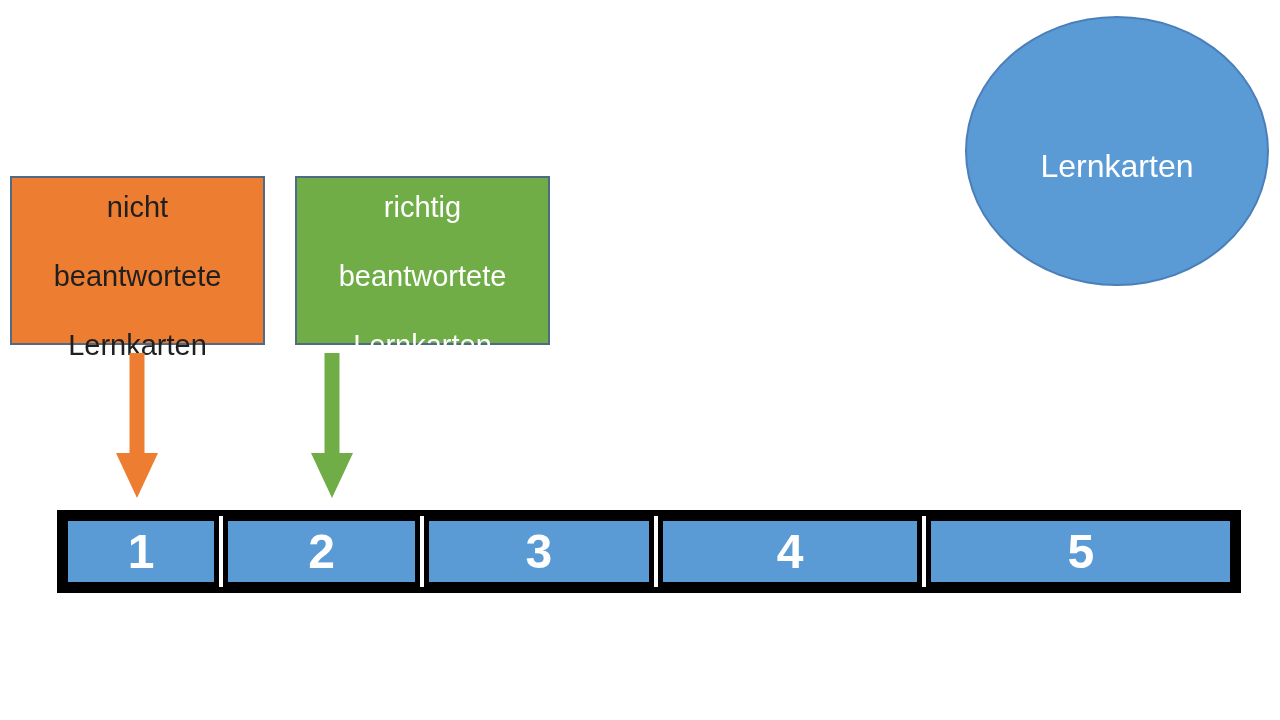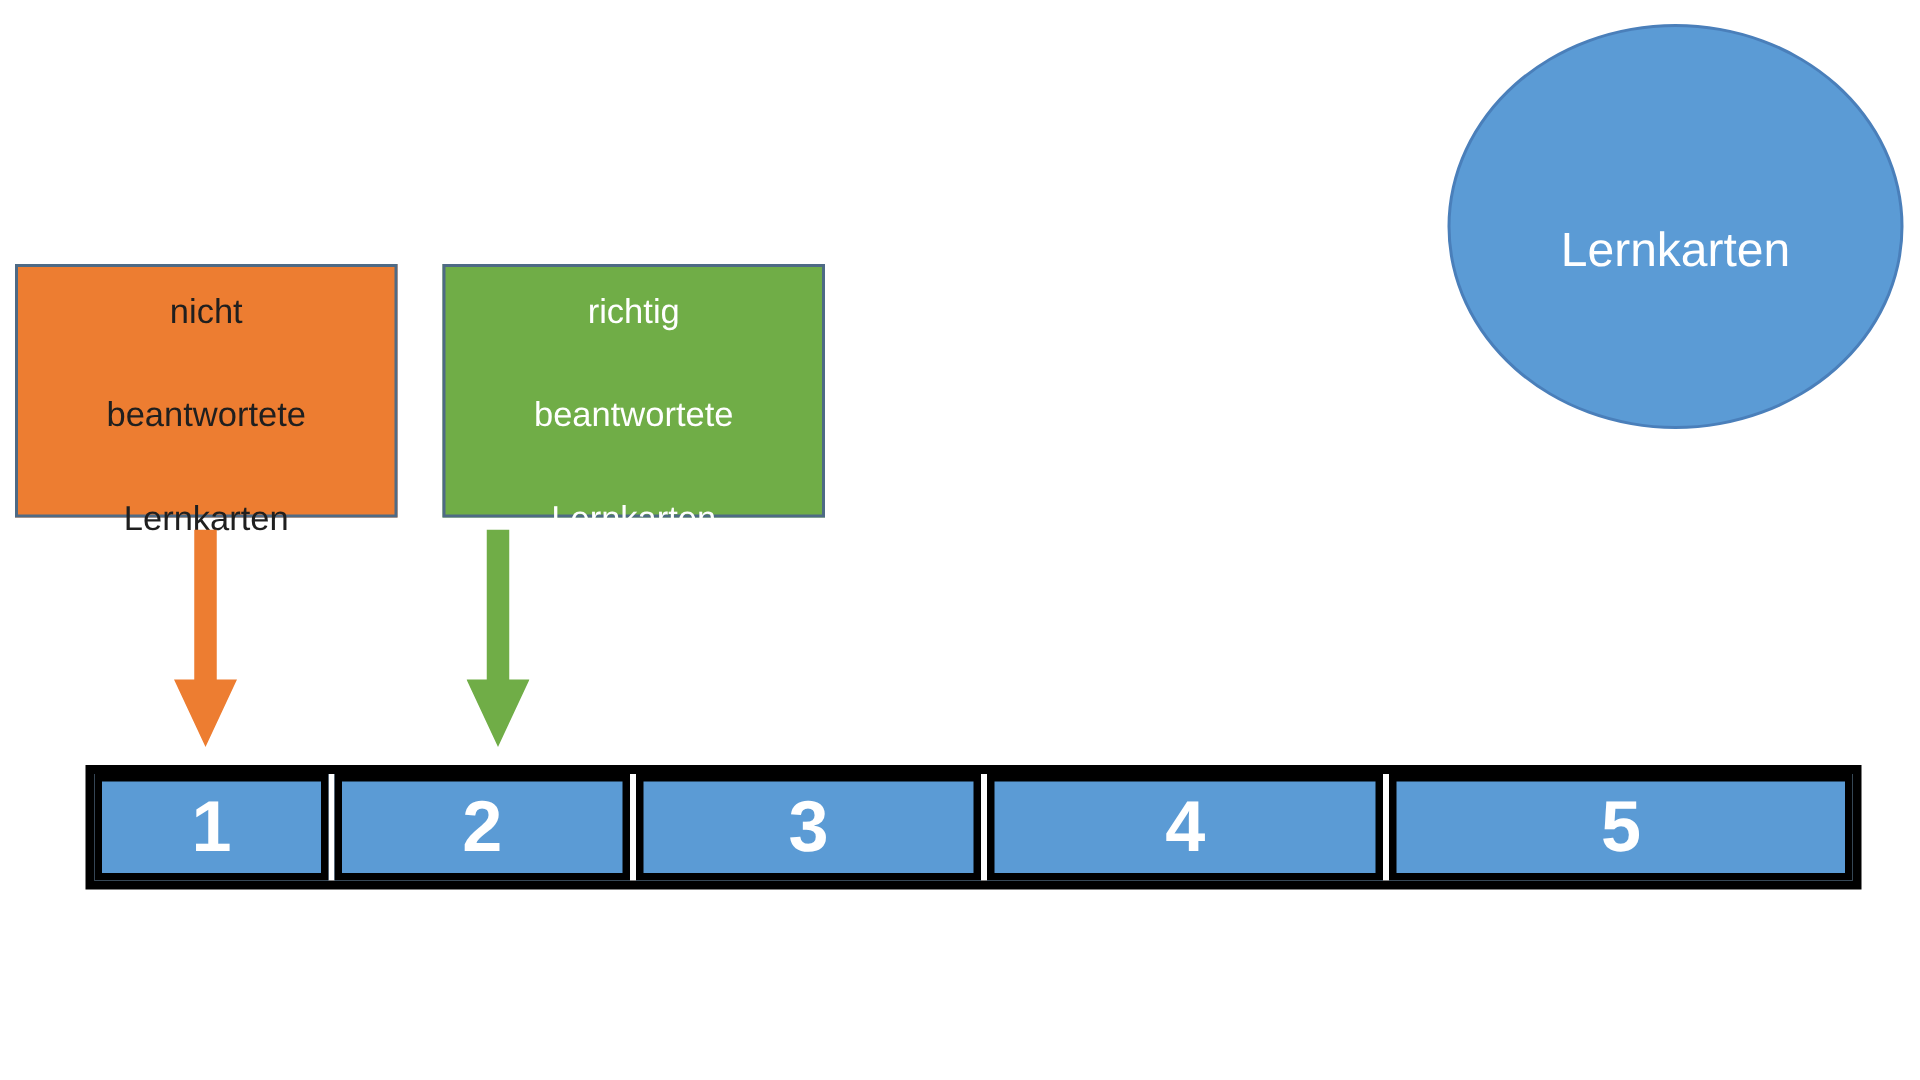--- a/index.html
+++ b/index.html
@@ -20,21 +20,21 @@
     box-sizing: border-box;
     top: 176px;
     width: 255px;
     height: 169px;
     border: 2px solid #4e6a85;
     display: flex;
     flex-direction: column;
     align-items: center;
     justify-content: center;
     text-align: center;
-    font-size: 23px;
+    font-size: 29px;
     line-height: 38px;
   }
   .box-orange {
     left: 10px;
     background: #ED7D31;
     color: #1f1f1f;
   }
   .box-green {
     left: 295px;
     background: #70AD47;

